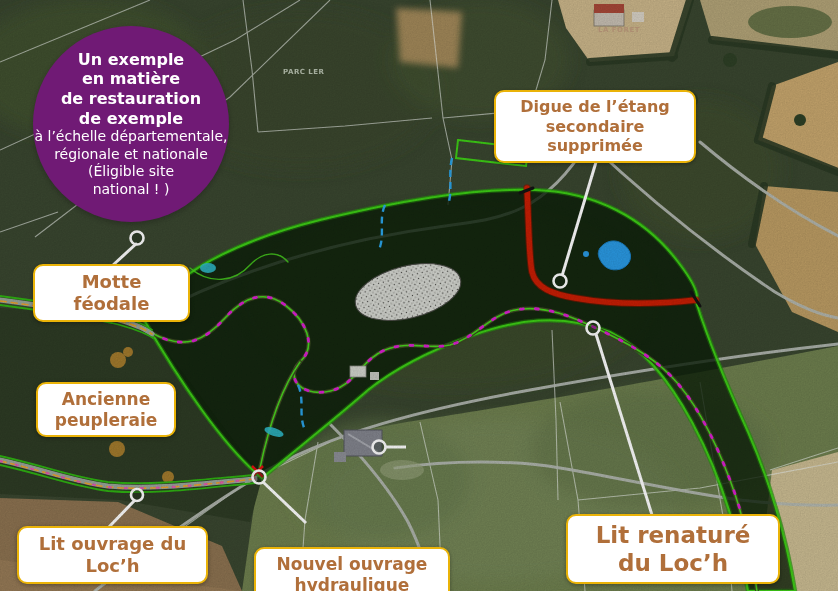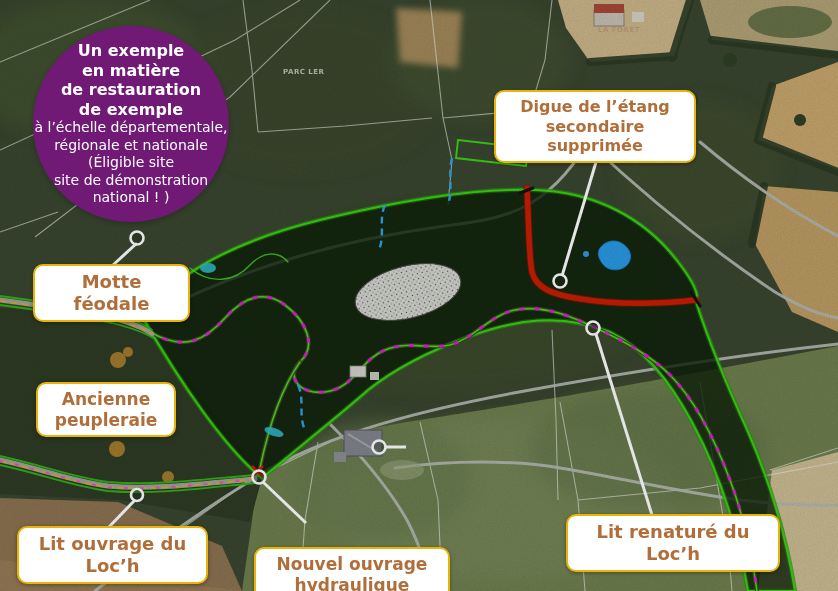--- a/index.html
+++ b/index.html
@@ -21,21 +21,21 @@
     box-shadow:0 1px 4px rgba(0,0,0,.35);
     padding:5px 10px;
     box-sizing:border-box;
   }
   #lbl-motte        {left:33px; top:264px; width:157px; font-size:18px;}
   #lbl-ancienne     {left:36px; top:382px; width:140px; font-size:17px;}
   #lbl-lit-actuel   {left:17px; top:526px; width:191px; font-size:18px;}
   #lbl-nouvel       {left:254px;top:547px; width:196px; font-size:17px;}
   #lbl-salle        {left:406px;top:427px; width:150px; font-size:17px;}
   #lbl-digue        {left:494px;top:90px;  width:202px; font-size:16px;}
-  #lbl-renature     {left:566px;top:514px; width:214px; font-size:18px;}
+  #lbl-renature     {left:566px;top:514px; width:214px; font-size:23px;}
   .badge{
     position:absolute;left:33px;top:26px;width:196px;height:196px;
     border-radius:50%;
     background:#701a75;
     color:#fff;
     display:flex;flex-direction:column;justify-content:center;align-items:center;
     text-align:center;
     box-shadow:0 2px 6px rgba(0,0,0,.25);
   }
   .badge .t{font-weight:bold;font-size:16px;line-height:1.22;}
@@ -274,21 +274,20 @@
 </svg>
 
 <div class="badge">
   <div class="t">Un exemple</div>
   <div class="t">en matière</div>
   <div class="t">de restauration</div>
   <div class="t">de exemple</div>
   <div class="s">à l’échelle départementale,</div>
   <div class="s">régionale et nationale</div>
   <div class="s">(Éligible site</div>
-  <div class="s">site de démonstration</div>
   <div class="s">national ! )</div>
 </div>
 
 <div class="map-label" id="lbl-motte">Motte féodale</div>
 <div class="map-label" id="lbl-ancienne">Ancienne peupleraie</div>
 <div class="map-label" id="lbl-lit-actuel">Lit ouvrage du Loc’h</div>
 <div class="map-label" id="lbl-nouvel">Nouvel ouvrage hydraulique</div>
 <div class="map-label" id="lbl-digue">Digue de l’étang secondaire supprimée</div>
 <div class="map-label" id="lbl-renature">Lit renaturé du Loc’h</div>
 

